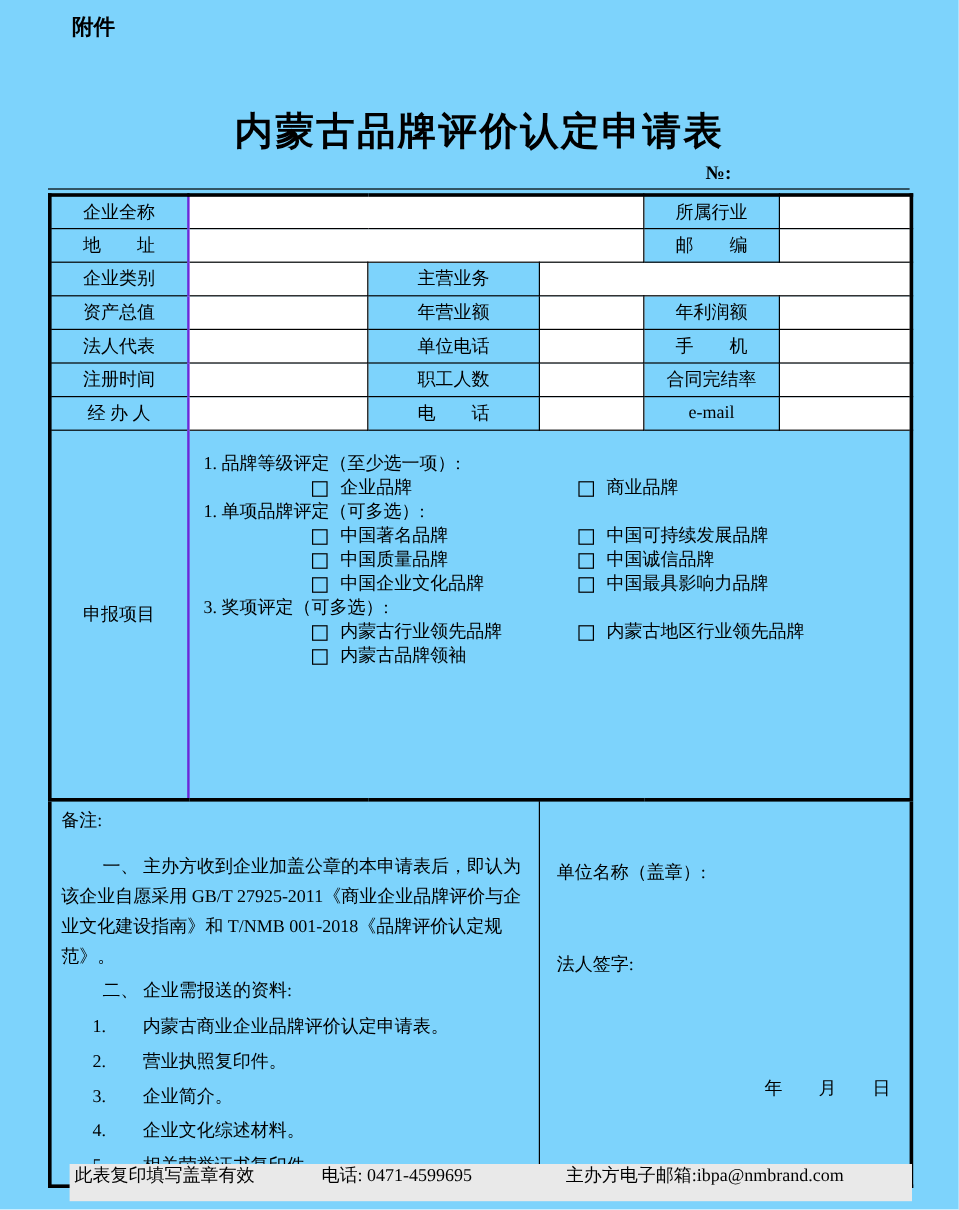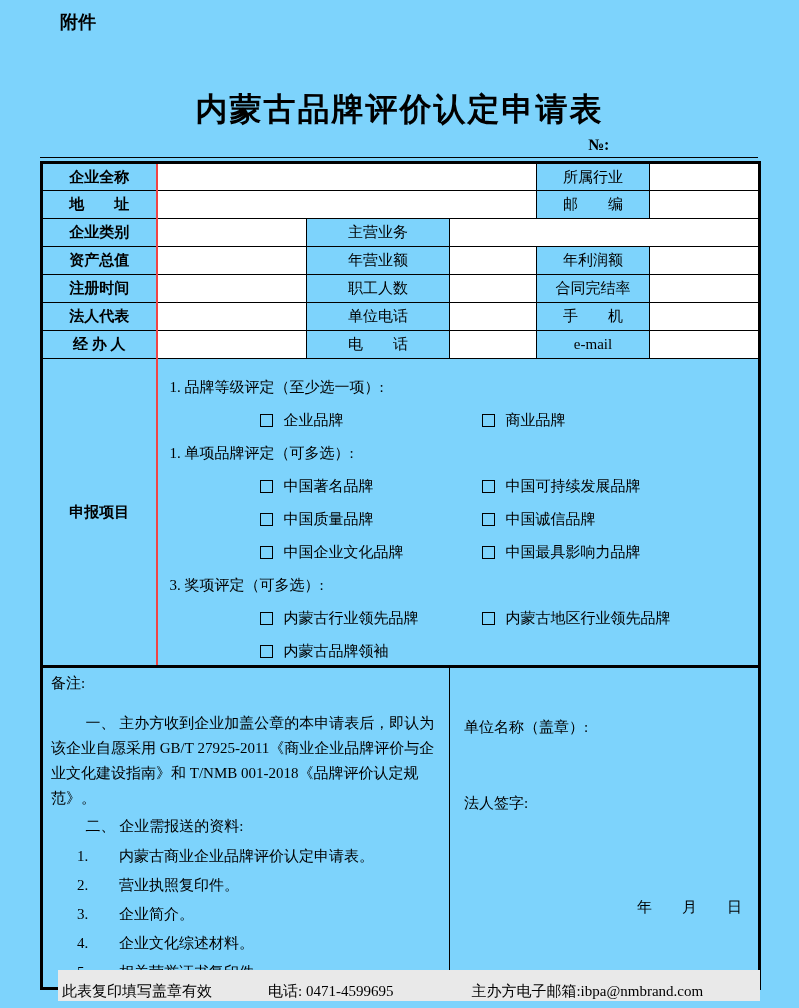--- a/index.html
+++ b/index.html
@@ -19,27 +19,27 @@
   .hairline { position:absolute; left:40px; top:157px; width:718px; height:1px; background:#000; }
 
   table.form {
     position:absolute; left:40px; top:161px; width:718px;
     border-collapse:collapse; table-layout:fixed;
     border:3px solid #000;
     font-size:15px;
   }
   td { border:1px solid #000; height:28px; padding:0; vertical-align:middle; }
   td.lab { text-align:center; white-space:pre; }
-  td.colA { border-right:2px solid #ef4444;font-weight:bold; }
+  td.colA { border-right:2px solid #6d28d9; }
   tr.thickBottom td { border-bottom:3px solid #000; }
   td.inputCell { background:#fff; }
 
   
   td.applyCell { vertical-align:top; }
-  .apply-content { display:flex; flex-direction:column; row-gap:13px; padding:18px 6px 0 12px; }
+  .apply-content { display:flex; flex-direction:column; padding:18px 6px 0 12px; }
   .g-heading { line-height:20px; }
   .opt-row { display:flex; margin-left:90px; line-height:20px; }
   .opt { display:flex; align-items:center; width:222px; }
   .opt .box { width:13px; height:13px; border:1.6px solid #000; margin-right:11px; flex:0 0 auto; }
 
   
   td.remarksCell { vertical-align:top; padding:6px 10px 0 8px; font-size:15px; }
   .clause1 { text-indent:2.3em; line-height:25px; margin-top:18px; }
   .clause2 { text-indent:2.3em; line-height:25px; margin-top:3px; }
   .materials { margin:3px 0 0 26px; }
@@ -49,21 +49,21 @@
   
   td.sigCell { vertical-align:top; }
   .sig-wrap { position:relative; height:290px; font-size:15px; }
   .sig-unit { position:absolute; left:14px; top:50px; }
   .sig-legal { position:absolute; left:14px; top:126px; }
   .sig-date { position:absolute; right:16px; top:230px; white-space:pre;text-align:center; }
 
   
   .footer {
     position:absolute; left:58px; top:970px; width:702px; height:31px;
-    background:#e9e9e9; display:flex; align-items:flex-end; font-size:15px;
+    background:#e9e9e9; display:flex; align-items:flex-start; font-size:15px;
   }
   .footer .f-note { margin-left:4px; }
   .footer .f-phone { margin-left:56px; }
   .footer .f-email { margin-left:78px; }
 </style>
 </head>
 <body>
 
 <div class="page">
 
@@ -107,34 +107,34 @@
     <tr>
       <td class="lab colA">资产总值</td>
       <td class="inputCell"></td>
       <td class="lab">年营业额</td>
       <td class="inputCell"></td>
       <td class="lab">年利润额</td>
       <td class="inputCell"></td>
     </tr>
 
     <tr>
+      <td class="lab colA">法人代表</td>
+      <td class="inputCell"></td>
+      <td class="lab">单位电话</td>
+      <td class="inputCell"></td>
+      <td class="lab">手　　机</td>
+      <td class="inputCell"></td>
+    </tr>
+
+    <tr>
       <td class="lab colA">注册时间</td>
       <td class="inputCell"></td>
       <td class="lab">职工人数</td>
       <td class="inputCell"></td>
       <td class="lab">合同完结率</td>
-      <td class="inputCell"></td>
-    </tr>
-
-    <tr>
-      <td class="lab colA">法人代表</td>
-      <td class="inputCell"></td>
-      <td class="lab">单位电话</td>
-      <td class="inputCell"></td>
-      <td class="lab">手　　机</td>
       <td class="inputCell"></td>
     </tr>
 
     <tr>
       <td class="lab colA">经 办 人</td>
       <td class="inputCell"></td>
       <td class="lab">电　　话</td>
       <td class="inputCell"></td>
       <td class="lab">e-mail</td>
       <td class="inputCell"></td>

